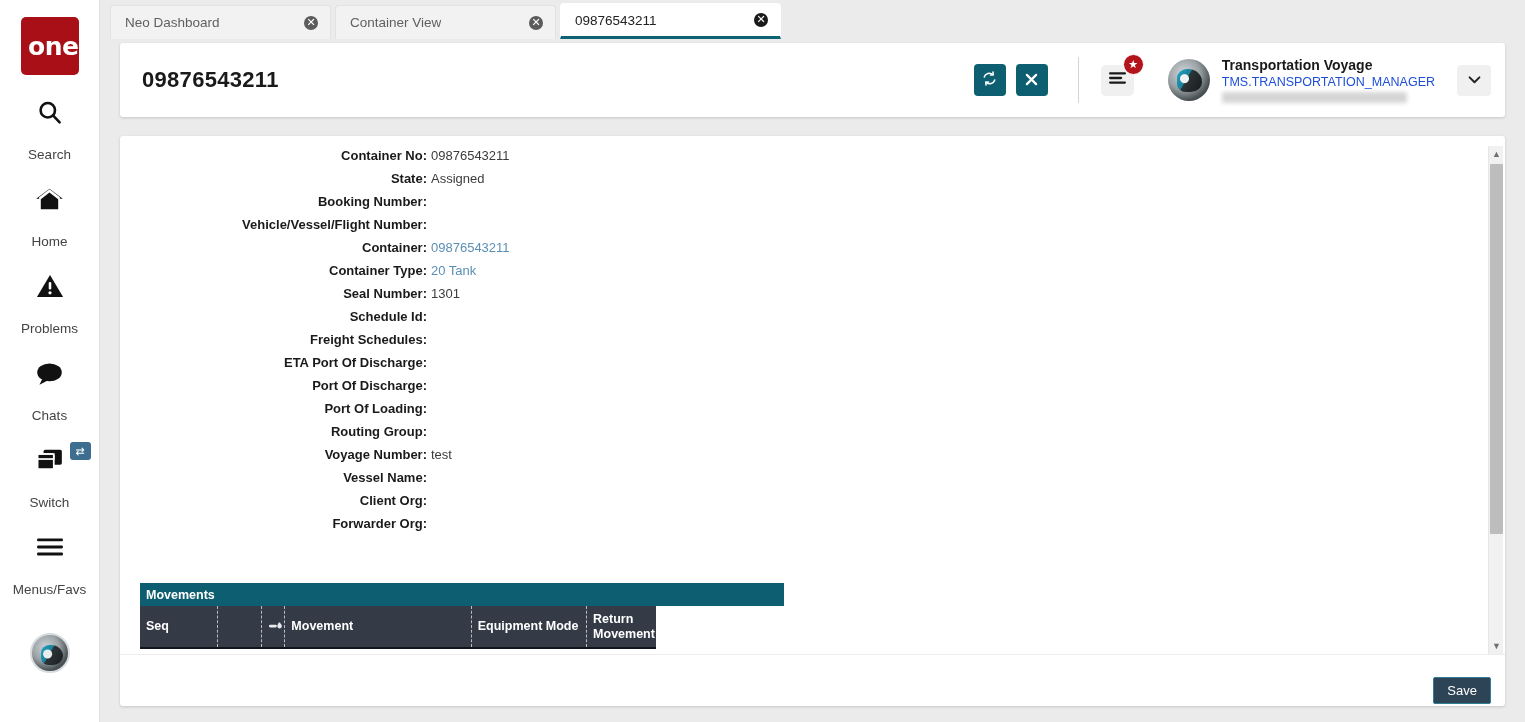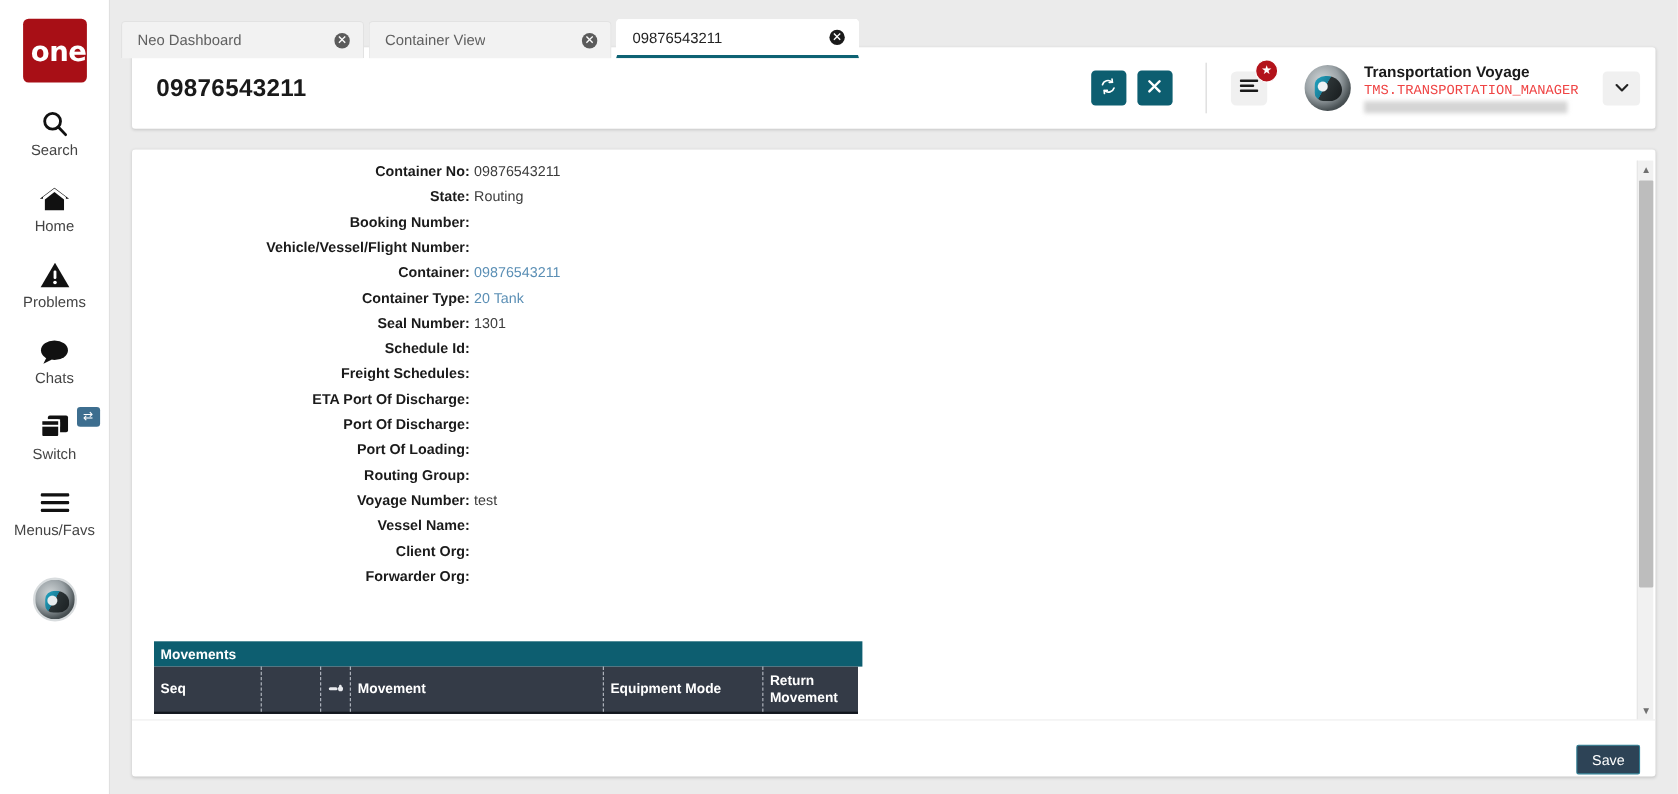--- a/index.html
+++ b/index.html
@@ -26,21 +26,21 @@
     display: flex; align-items: center; justify-content: flex-end;
     color: #fff; font-size: 25px; font-weight: bold; letter-spacing: -0.5px;
     font-family: "DejaVu Sans", sans-serif;
   }
   .nav-item {
     width: 100px; margin-top: 22px;
     display: flex; flex-direction: column; align-items: center;
     cursor: pointer; position: relative;
   }
   .nav-item .ic { height: 30px; display:flex; align-items:center; justify-content:center; color:#1a1a1a; }
-  .nav-item .lbl { font-size: 13.5px; color: #444; margin-top: 2px; }
+  .nav-item .lbl { font-size: 13.5px; color: #444; margin-top: 20px; }
   .switch-badge {
     position: absolute; right: 9px; top: -3px;
     width: 21px; height: 18px; background: #3d6e8f;
     border-radius: 3px; display:flex; align-items:center; justify-content:center;
     color: #fff; font-size: 11px; line-height: 1;
   }
   #side-avatar {
     width: 40px; height: 40px; border-radius: 50%;
     margin-top: 36px;
     background: radial-gradient(circle at 38% 35%, #cfd4d6 0%, #9aa2a6 42%, #4b5356 70%, #2b3133 100%);
@@ -49,21 +49,21 @@
   #side-avatar::after{
     content:""; position:absolute; left:9px; top:10px; width:22px; height:20px;
     background:
       radial-gradient(circle at 30% 45%, #e8ecee 0 4px, transparent 5px),
       linear-gradient(120deg, #1fa6c4 0%, #1b7f99 40%, #2c3436 41%, #1a1f21 100%);
     border-radius: 40% 55% 45% 35%;
   }
 
   
   #tabstrip {
-    position: absolute; left: 110px; top: 17px;
+    position: absolute; left: 110px; top: 3px;
     display: flex; align-items: flex-end; gap: 4px;
     z-index: 12;
   }
   .tab {
     height: 34px; width: 221px;
     background: #f2f2f2; border: 1px solid #e2e2e2; border-bottom: none;
     border-radius: 4px 4px 0 0;
     display: flex; align-items: center; justify-content: space-between;
     padding: 0 12px 0 14px; cursor: pointer;
   }
@@ -113,21 +113,21 @@
   }
   #user-avatar::after{
     content:""; position:absolute; left:9px; top:10px; width:25px; height:23px;
     background:
       radial-gradient(circle at 30% 42%, #eef2f4 0 4px, transparent 5px),
       linear-gradient(120deg, #1fa6c4 0%, #1b7f99 40%, #2c3436 41%, #171b1d 100%);
     border-radius: 40% 55% 45% 35%;
   }
   #user-block { margin-left: 12px; display:flex; flex-direction:column; justify-content:center; }
   #user-role { font-size: 14px; font-weight: bold; color: #1a1a1a; }
-  #user-id { font-size: 12.5px; color: #ef4444; margin-top: 2px; font-family: Liberation Mono, monospace; }
+  #user-id { font-size: 12.5px; color: #1d4ed8; margin-top: 2px; }
   #user-redacted { width: 185px; height: 11px; margin-top: 3px; background: #d5d5d5; border-radius: 1px; filter: blur(2px); }
   #user-caret {
     width: 34px; height: 31px; margin-left: 22px; margin-right: 14px;
     background: #f0f0f0; border-radius: 4px; cursor: pointer;
     display:flex; align-items:center; justify-content:center; color:#222; font-size:12px;
   }
 
   
   #main-card {
     position: absolute; left: 120px; top: 136px;
@@ -152,21 +152,21 @@
   .fvalue.link { color: #5b8fb5; cursor: pointer; }
 
   
   #movements { position: absolute; left: 20px; top: 447px; }
   #mv-title {
     width: 644px; height: 23px; background: #0d5e70;
     color: #fff; font-size: 12.5px; font-weight: bold;
     display: flex; align-items: center; padding-left: 6px;
   }
   #mv-head {
-    width: 640px; height: 43px; background: #343b47;
+    width: 516px; height: 43px; background: #343b47;
     display: flex; align-items: center; color: #fff;
     font-size: 12.5px; font-weight: bold; border-bottom: 2px solid #11161d;
   }
   .mv-col { height: 100%; display: flex; align-items: center; padding-left: 6px; position: relative; }
   .mv-col + .mv-col { border-left: 1px dashed #b9bec7; }
   .mv-wrap { line-height: 15px; }
 
   
   #vscroll {
     position: absolute; right: 2px; top: 10px; width: 15px; height: 508px;
@@ -342,21 +342,21 @@
 <div id="main-card">
 
   <div id="scroll-area">
     <div id="form">
         <div class="frow">
           <div class="flabel">Container No:</div>
           <div class="fvalue">09876543211</div>
         </div>
         <div class="frow">
           <div class="flabel">State:</div>
-          <div class="fvalue">Routing</div>
+          <div class="fvalue">Assigned</div>
         </div>
         <div class="frow">
           <div class="flabel">Booking Number:</div>
           <div class="fvalue"></div>
         </div>
         <div class="frow">
           <div class="flabel">Vehicle/Vessel/Flight Number:</div>
           <div class="fvalue"></div>
         </div>
         <div class="frow">

